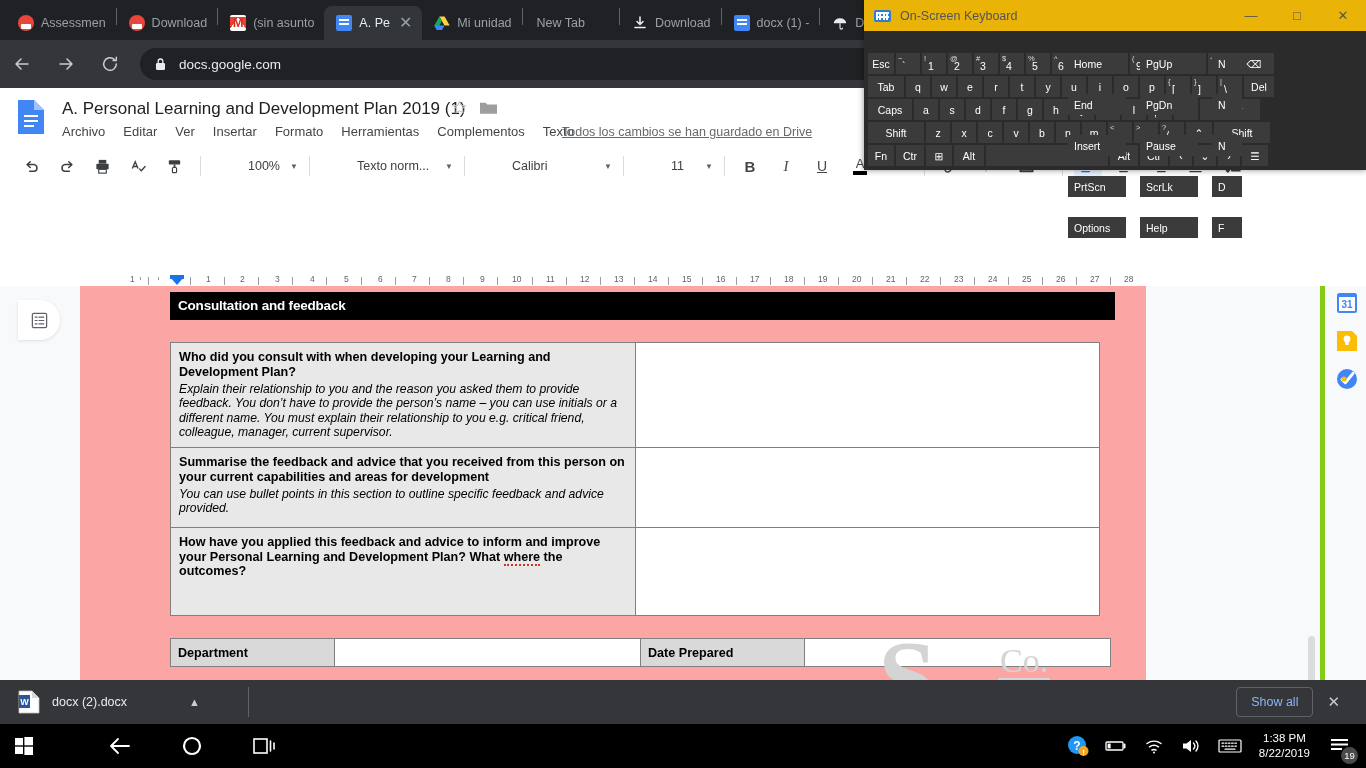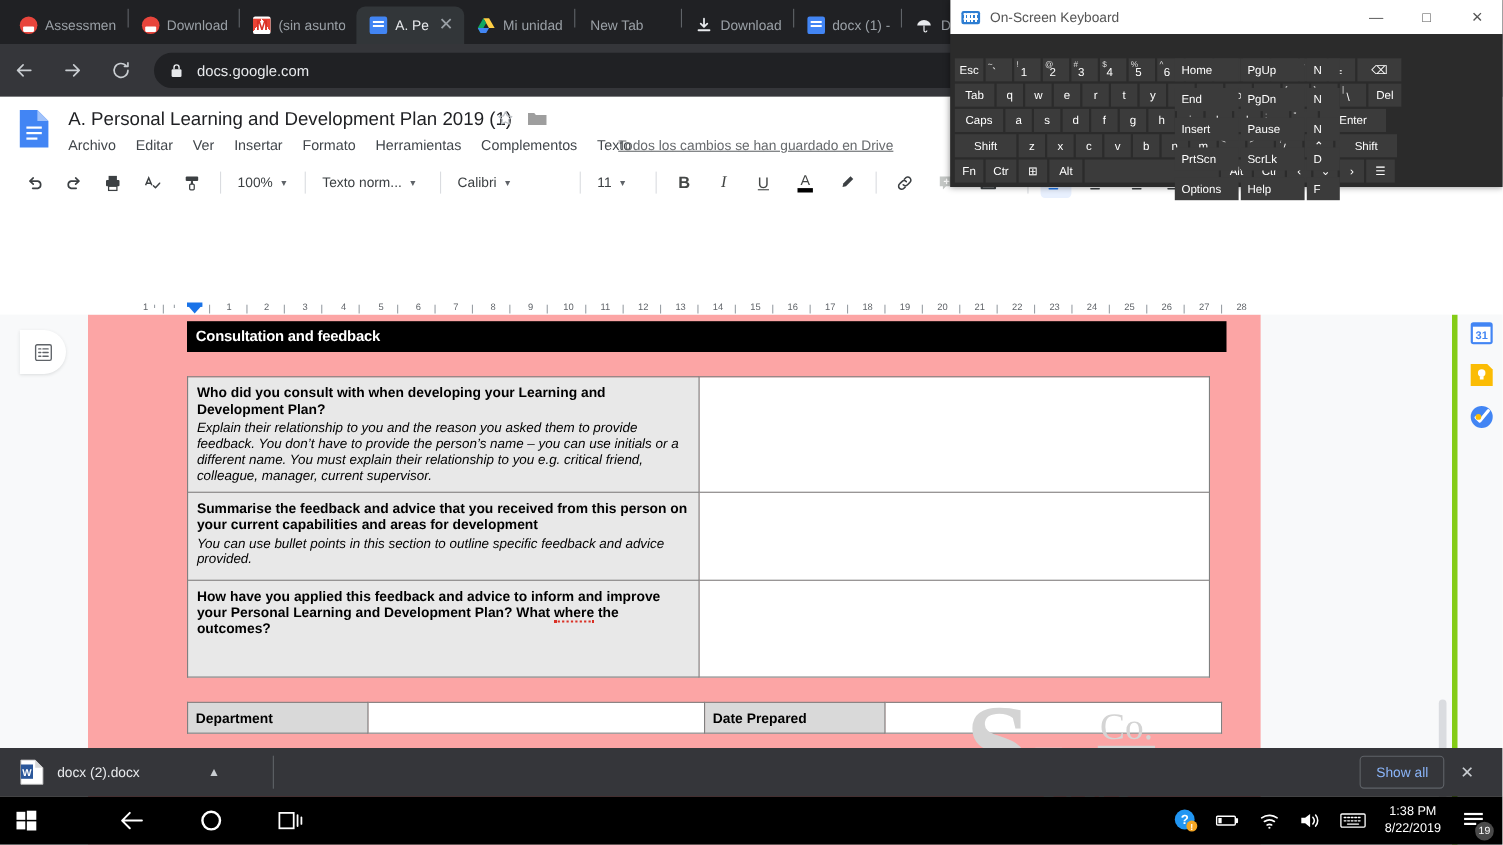--- a/index.html
+++ b/index.html
@@ -114,22 +114,22 @@
 
   .toolbar {
     position: absolute; left: 0; top: 148px; width: 1366px; height: 36px;
     display: flex; align-items: center; gap: 0; padding-left: 18px;
     background: #fff;
   }
   .tb { height:28px; min-width:28px; display:flex; align-items:center; justify-content:center;
         color:#444746; font-size:14px; border-radius:4px; }
   .tb-sep { width:1px; height:20px; background:#dadce0; margin:0 7px; }
   .tb-field {
-    display:flex; align-items:center; justify-content:flex-start;
-    font-size:12.5px; color:#3c4043; padding:0 4px 0 8px; height:26px;
+    display:flex; align-items:center; justify-content:space-between;
+    font-size:12.5px; color:#3c4043; padding:0 4px 0 8px; height:26px;margin-left:32px;
   }
   .caret { font-size:8px; color:#5f6368; margin-left:6px; }
 
   .ruler {
     position: absolute; left: 0; top: 184px; width: 1366px; height: 14px;
     background:#fff; font-size:8.5px; color:#6f7479; overflow:hidden;
   }
   .ruler-inner { position:absolute; left:130px; top:0; width:1010px; height:14px; display:flex; align-items:center; }
   .ruler-mark { position:absolute; top:2px; font-size:8.5px; color:#5f6368;}
   .ruler-tick { position:absolute; top:5px; width:1px; height:3px; background:#9aa0a6;}
@@ -198,21 +198,21 @@
     position:absolute; left:1308px; top:350px; width:7px; height:118px;
     background:#dadce0; border-radius:4px;
   }
 
   
   .osk {
     position:absolute; left:864px; top:0; width:502px; height:170px;
     background:#2b2b2b; box-shadow:0 0 6px rgba(0,0,0,.45);
   }
   .osk-title {
-    height:31px; background:#ffffff; display:flex; align-items:center;
+    height:31px; background:#eab308; display:flex; align-items:center;
     padding-left:10px; color:#555; font-size:12.5px;justify-content:center;
   }
   .osk-kb-ico {
     width:17px; height:12px; margin-right:9px; background:#2d7dd2; border-radius:2px;
     position:relative; flex:0 0 17px;
   }
   .osk-kb-ico::after{
     content:""; position:absolute; inset:2px 2px;
     background: repeating-linear-gradient(to right,#fff 0 2px, transparent 2px 3.4px),
                 repeating-linear-gradient(to bottom,#fff 0 2px, transparent 2px 4px);
@@ -227,21 +227,21 @@
   .key {
     height:21px; min-width:21px; background:#3b3b3b; color:#fff;
     font-size:10.5px; display:flex; align-items:center; justify-content:center;
     position:relative; padding:0 3px;
   }
   .key.dual{ align-items:flex-end; justify-content:flex-start; padding:0 0 2px 6px;}
   .key .sup{ position:absolute; left:2px; top:1px; font-size:7.5px; color:#ddd; }
   .key-nav{ width:58px; height:21px; background:#3b3b3b; color:#fff; font-size:10.5px;
             display:flex; align-items:center; padding-left:6px; }
   .navpad{ position:absolute; left:204px; top:22px; }
-  .navrow{ display:flex; gap:2px; margin-bottom:6px; }
+  .navrow{ display:flex; gap:14px; margin-bottom:20px; }
 
   
   .shelf {
     position:absolute; left:0; top:680px; width:1366px; height:44px;
     background:#35363a; display:flex; align-items:center;
   }
   .dl-item {
     display:flex; align-items:center; gap:12px; margin-left:18px;
     color:#e8eaed; font-size:12.5px;
   }

